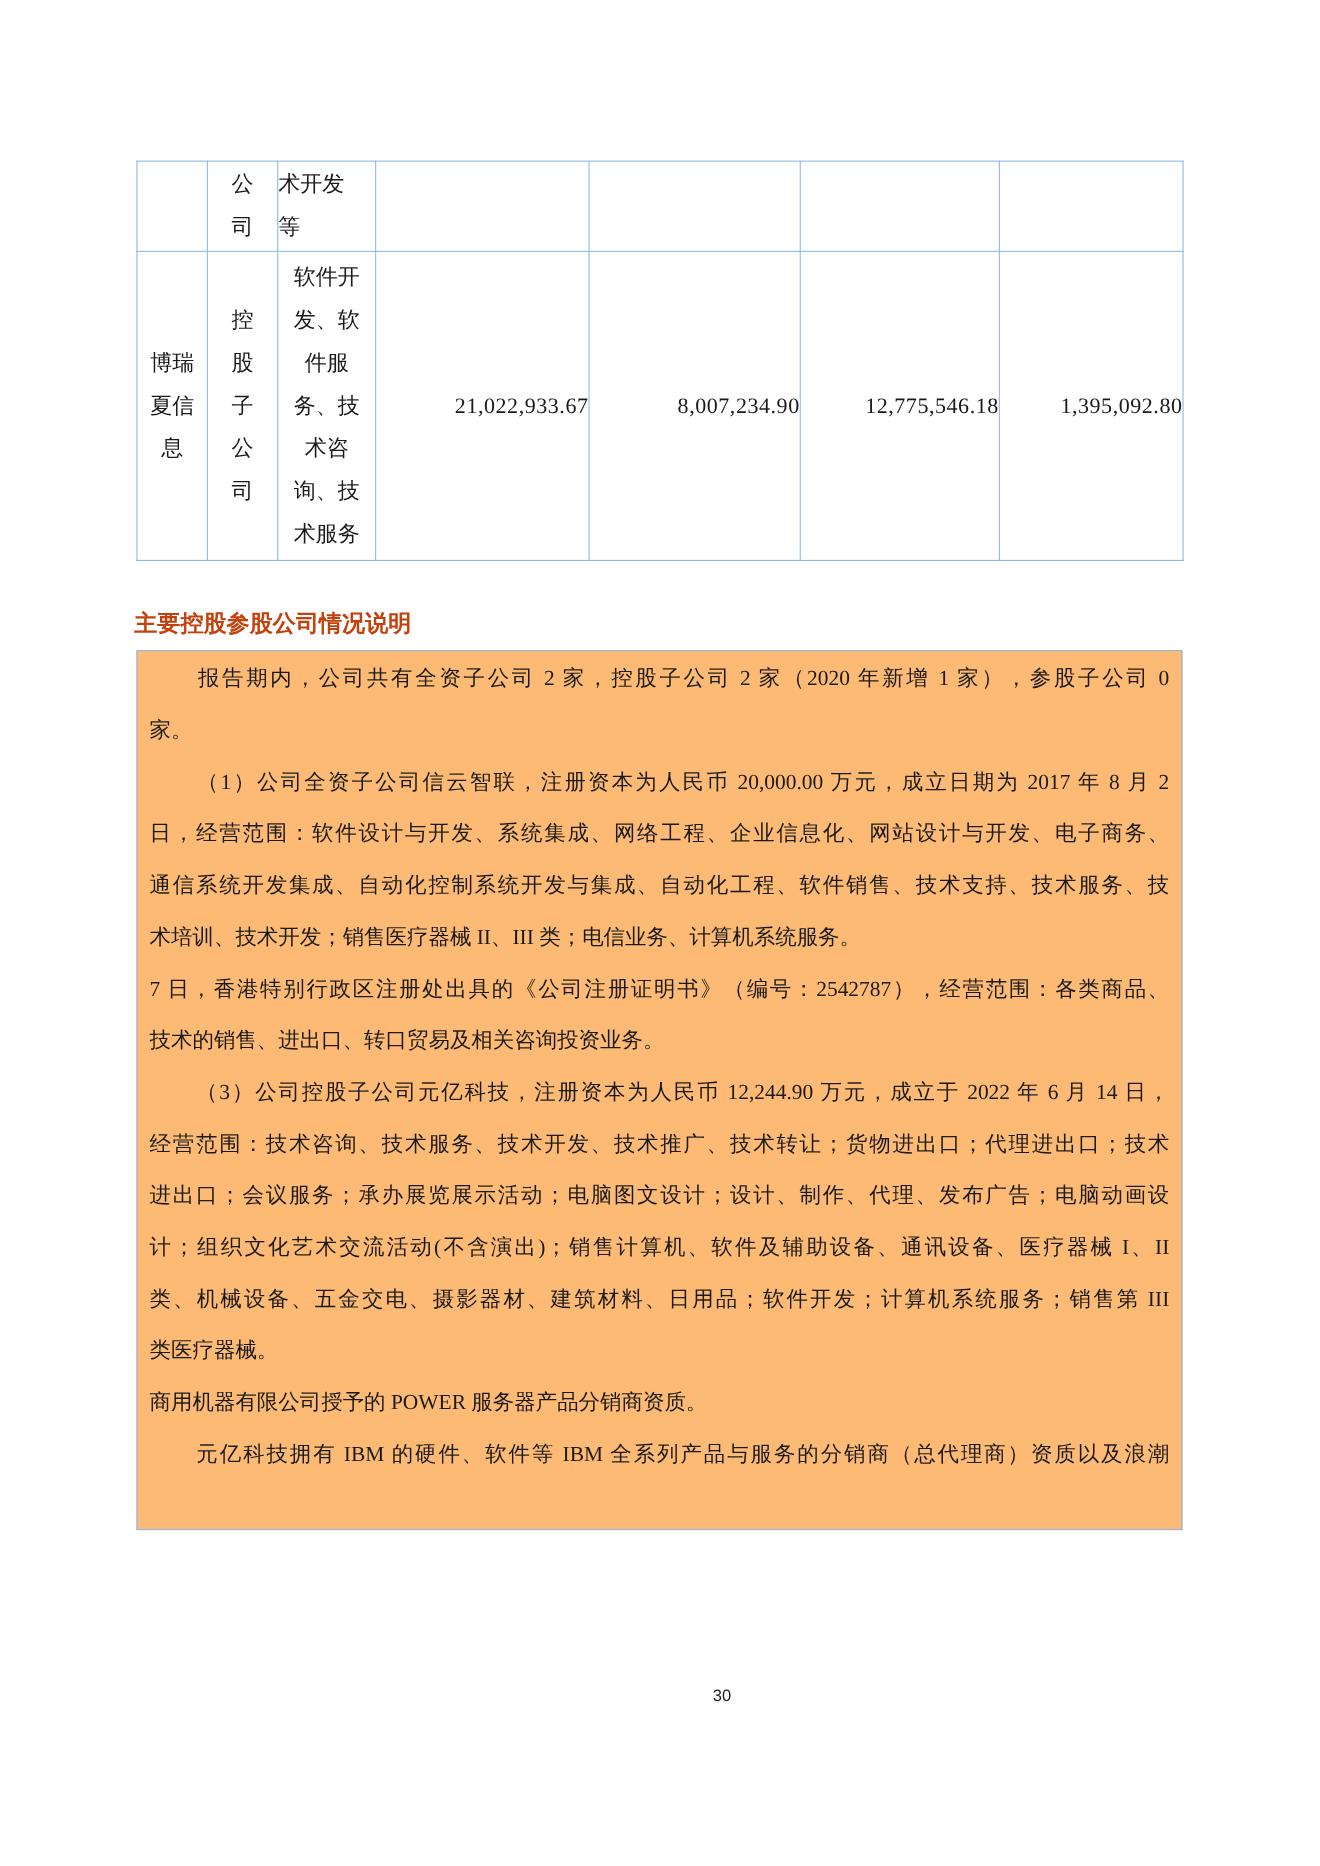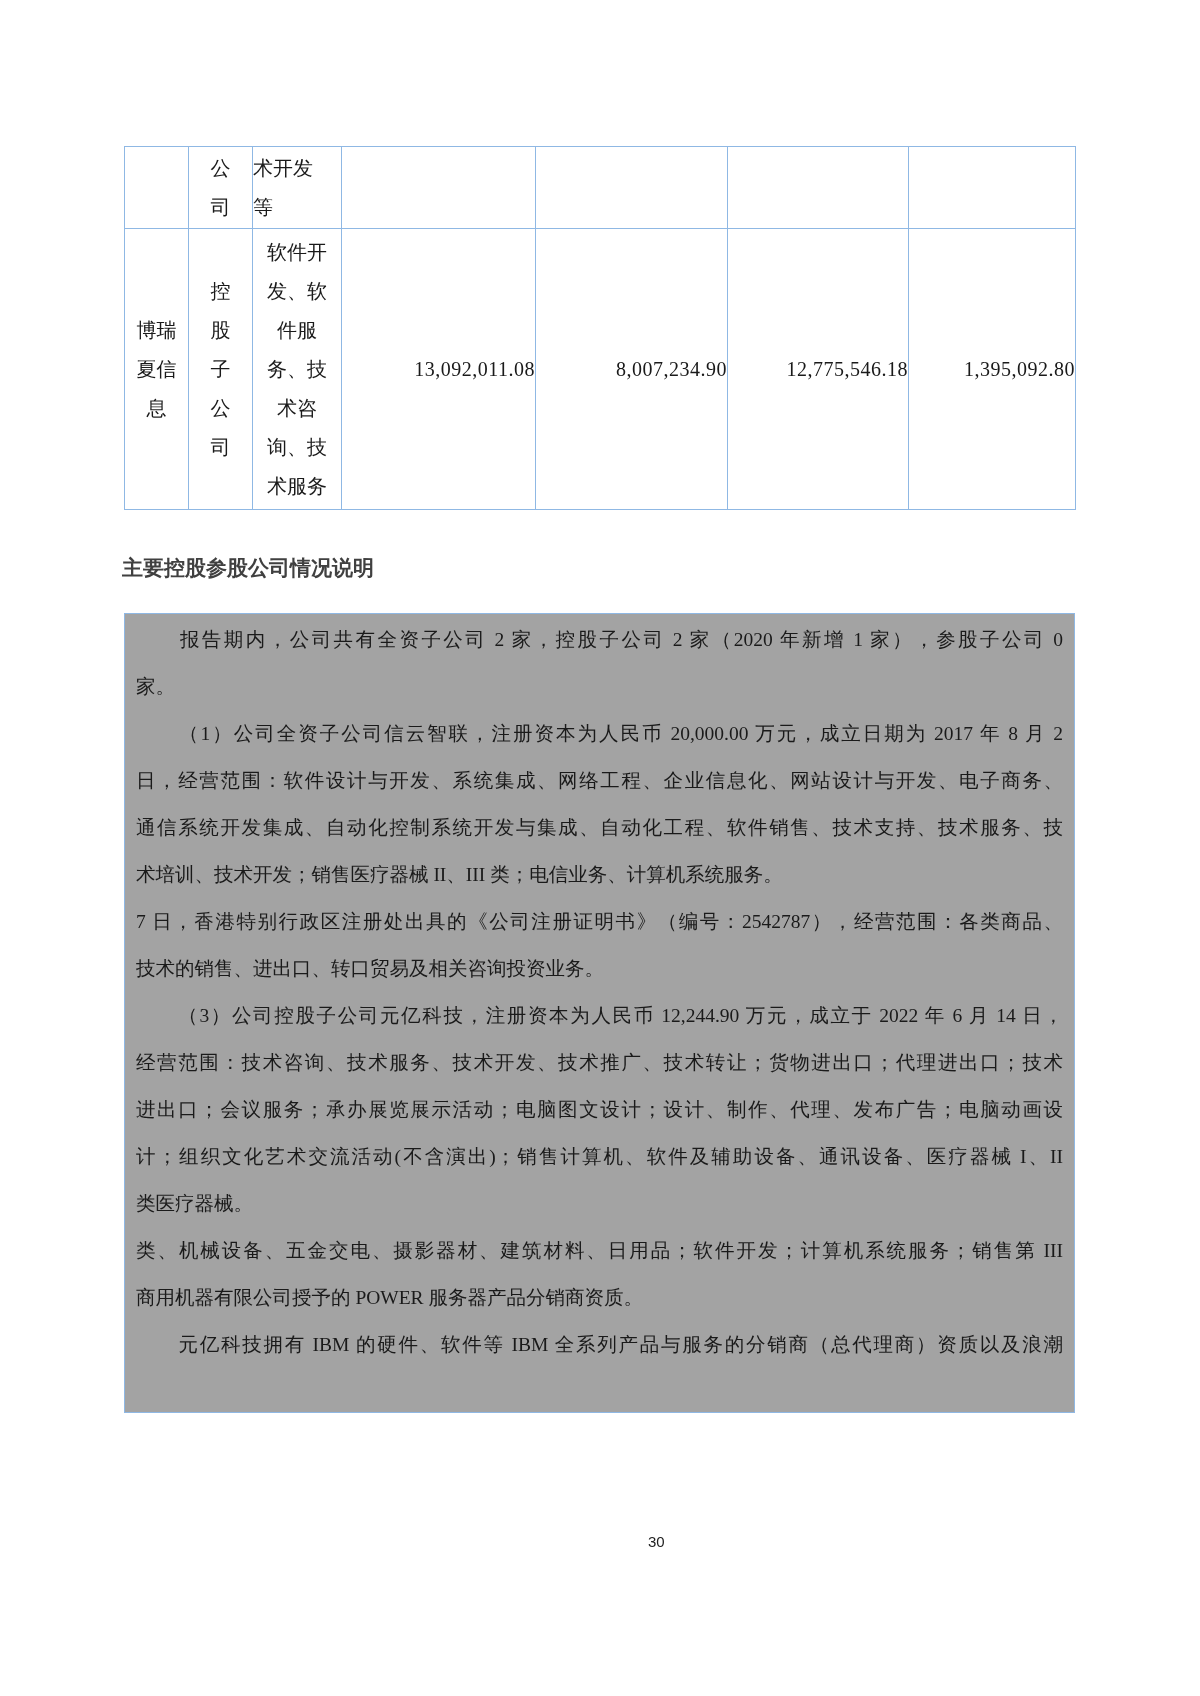--- a/index.html
+++ b/index.html
@@ -39,35 +39,34 @@
 
   
   .sec-heading {
     position: absolute;
     left: 122px;
     top: 553px;
     font-family: "Liberation Sans", "DejaVu Sans", sans-serif;
     font-weight: 700;
     font-size: 21px;
     line-height: 30px;
-    color: #404040;
+    color: #c2410c;
   }
 
   
   .notes-box {
     position: absolute;
     left: 124px;
     top: 591px;
     width: 951px;
     height: 800px;
     box-sizing: border-box;
     border: 1px solid var(--accent);
     padding: 2px 11px 0 11px;
-    background: #a3a3a3;
-    margin-top: 22px;
+    background: #fdba74;
   }
   .notes-box .line {
     font-size: 19.5px;
     line-height: 47px;
     height: 47px;
     white-space: nowrap;
     text-align: justify;
     text-align-last: justify;
     color: var(--ink);
   }
@@ -122,21 +121,21 @@
 子
 公
 司</td>
         <td class="cc">软件开
 发、软
 件服
 务、技
 术咨
 询、技
 术服务</td>
-        <td class="num">13,092,011.08</td>
+        <td class="num">21,022,933.67</td>
         <td class="num">8,007,234.90</td>
         <td class="num">12,775,546.18</td>
         <td class="num">1,395,092.80</td>
       </tr>
     </tbody>
   </table>
 
   <div class="sec-heading">主要控股参股公司情况说明</div>
 
   <div class="notes-box">
@@ -152,22 +151,22 @@
       </div>
       <div class="para">
         <div class="line">7 日，香港特别行政区注册处出具的《公司注册证明书》（编号：2542787），经营范围：各类商品、</div>
         <div class="line last">技术的销售、进出口、转口贸易及相关咨询投资业务。</div>
       </div>
       <div class="para">
         <div class="line">　　（3）公司控股子公司元亿科技，注册资本为人民币 12,244.90 万元，成立于 2022 年 6 月 14 日，</div>
         <div class="line">经营范围：技术咨询、技术服务、技术开发、技术推广、技术转让；货物进出口；代理进出口；技术</div>
         <div class="line">进出口；会议服务；承办展览展示活动；电脑图文设计；设计、制作、代理、发布广告；电脑动画设</div>
         <div class="line">计；组织文化艺术交流活动(不含演出)；销售计算机、软件及辅助设备、通讯设备、医疗器械 I、II</div>
+        <div class="line">类、机械设备、五金交电、摄影器材、建筑材料、日用品；软件开发；计算机系统服务；销售第 III</div>
         <div class="line last">类医疗器械。</div>
-        <div class="line">类、机械设备、五金交电、摄影器材、建筑材料、日用品；软件开发；计算机系统服务；销售第 III</div>
       </div>
       <div class="para">
         <div class="line last">商用机器有限公司授予的 POWER 服务器产品分销商资质。</div>
         <div class="line">　　元亿科技拥有 IBM 的硬件、软件等 IBM 全系列产品与服务的分销商（总代理商）资质以及浪潮</div>
       </div>
     </div>
 
   <div class="page-number">30</div>
 
 </div>

